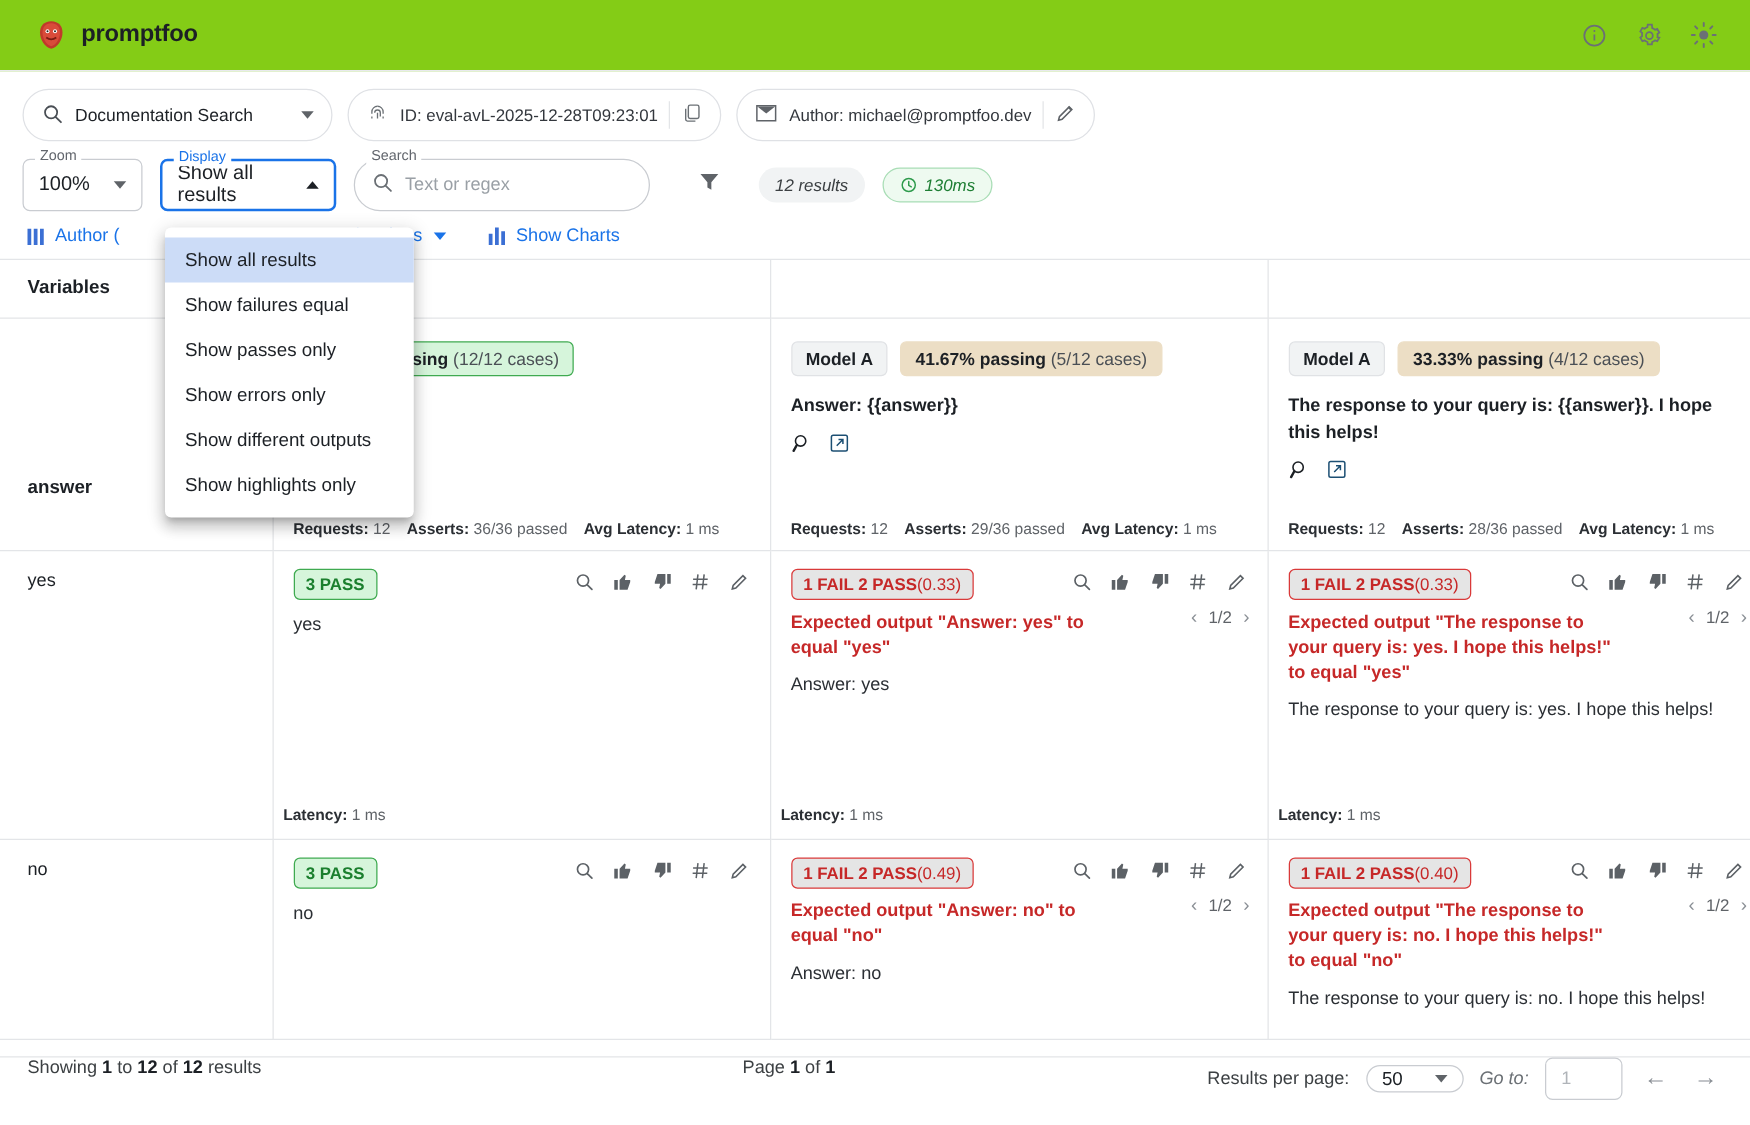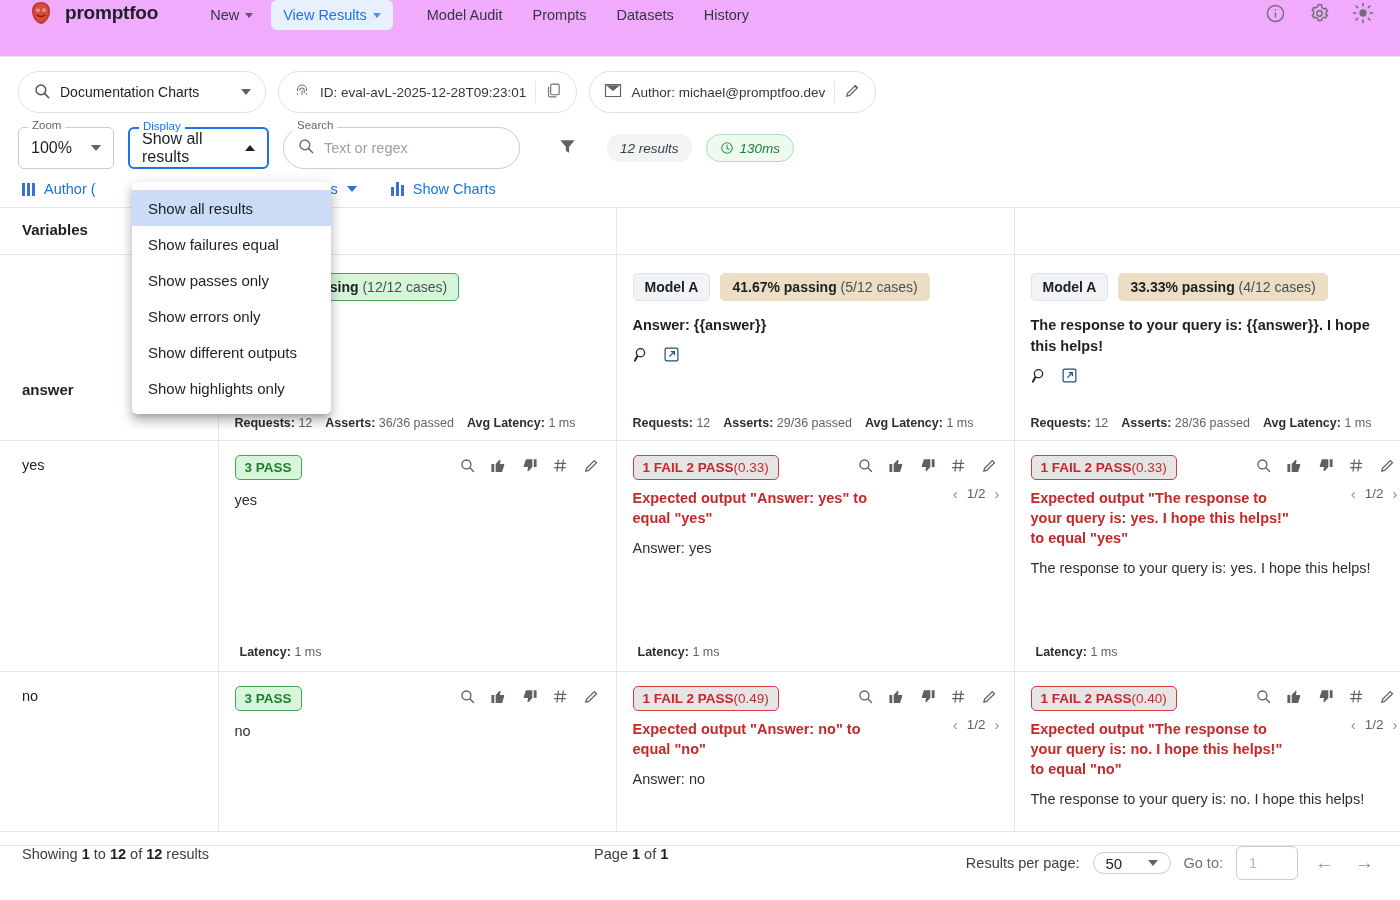--- a/index.html
+++ b/index.html
@@ -9,24 +9,25 @@
     overflow: hidden;
     background: #fff;
     font-family: "Liberation Sans", sans-serif;
     color: #1c2025;
   }
   .app { width: 1400px; height: 900px; position: relative; display: flex; flex-direction: column; }
 
   
   .topnav {
     height: 57px; min-height: 57px;
-    display: flex; align-items: flex-start;
+    display: flex; align-items: center;
     padding: 0 24px 0 28px;
     border-bottom: 1px solid #e8eaed;
-    background: #f0abfc;
+    background: #84cc16;
+    gap: 36px;
   }
   .brand { display: flex; align-items: center; gap: 11px; margin-right: 40px; }
   .brand-logo { width: 26px; height: 26px; position: relative; display:block; }
   .brand-name { font-size: 19px; font-weight: 700; letter-spacing: -0.2px; color: #1c2025; }
   .nav-items { display: flex; align-items: center; gap: 6px; }
   .nav-item {
     font-size: 14.5px; color: #33373d; padding: 7px 12px; border-radius: 6px;
     display: flex; align-items: center; gap: 6px; cursor: pointer; white-space: nowrap;
   }
   .nav-item.spaced { margin-left: 16px; }
@@ -135,42 +136,42 @@
   .status.fail .score { font-weight: 400; color: #c62828; }
   .cell-actions { display: flex; align-items: center; gap: 14px; margin-left: auto; color: #5c6166; padding-top: 2px; }
   .cell-actions .ci { cursor: pointer; display: flex; align-items: center; }
   .fail-text { color: #c62828; font-weight: 700; font-size: 14.5px; line-height: 1.38; margin-top: 8px; max-width: 260px; }
   .out-text { font-size: 14.5px; color: #2b2f34; line-height: 1.5; margin-top: 10px; }
   .pager {
     position: absolute; right: 14px; top: 44px; display: flex; align-items: center; gap: 9px;
     font-size: 13.5px; color: #5f6368;
   }
   .pager .arrow { color: #8b9096; cursor: pointer; font-size: 15px; }
-  .latency { position: absolute; left: 21px; bottom: 12px; font-size: 12.5px; color: #5f6368; }
+  .latency { position: absolute; left: 8px; bottom: 12px; font-size: 12.5px; color: #5f6368; }
   .latency b { color: #2b2f34; font-weight: 700; }
 
   
   .footer {
     height: 55px; min-height: 55px; border-top: 1px solid #e3e5e8; background: #fff;
     display: flex; align-items: flex-start; padding: 0 22px; font-size: 14.5px; color: #3c4043;
   }
   .footer b { font-weight: 700; color: #1c2025; }
   .footer-mid { margin-left: 385px; }
   .footer-right { margin-left: auto; display: flex; align-items: center; gap: 13px; }
   .rpp-select {
     height: 22px; min-width: 78px; border: 1px solid #c9ccd1; border-radius: 17px;
     display: flex; align-items: center; justify-content: space-between; padding: 0 12px;
     font-size: 15px; color: #1c2025; cursor: pointer; gap: 10px;
   }
   .goto-input {
     height: 34px; width: 62px; border: 1px solid #c9ccd1; border-radius: 6px;
     display: flex; align-items: center; padding: 0 12px; font-size: 14.5px; color: #b0b4b9;
   }
   .arrow-btn { color: #8b9096; font-size: 19px; cursor: pointer; padding: 0 4px; }
-  .muted-lbl { color: #6b7075; }
+  .muted-lbl { color: #6b7075; font-style: italic; }
 </style>
 </head>
 <body>
 
 <div class="app">
 
   <div class="topnav">
     <div class="brand">
       <span class="brand-logo">
         <svg width="26" height="26" viewBox="0 0 26 26">
@@ -179,42 +180,20 @@
           <circle cx="10" cy="10" r="1.6" fill="#fff"></circle>
           <circle cx="16" cy="10" r="1.6" fill="#fff"></circle>
           <circle cx="10" cy="10" r="0.8" fill="#222"></circle>
           <circle cx="16" cy="10" r="0.8" fill="#222"></circle>
           <path d="M9 15 q4 3 8 0" stroke="#7b1b12" stroke-width="1.4" fill="none"></path>
         </svg>
       </span>
       <span class="brand-name">promptfoo</span>
     </div>
 
-    <div class="nav-items">
-      <div class="nav-item">
-        <span>New</span>
-        <span class="caret-down"></span>
-      </div>
-      <div class="nav-item active">
-        <span>View Results</span>
-        <span class="caret-down"></span>
-      </div>
-      <div class="nav-item spaced">
-        <span>Model Audit</span>
-      </div>
-      <div class="nav-item">
-        <span>Prompts</span>
-      </div>
-      <div class="nav-item">
-        <span>Datasets</span>
-      </div>
-      <div class="nav-item">
-        <span>History</span>
-      </div>
-    </div>
 
     <div class="nav-right">
       <span class="icon-btn">
         <svg width="21" height="21" viewBox="0 0 24 24" fill="none" stroke="#6b7075" stroke-width="1.6">
           <circle cx="12" cy="12" r="9.2"></circle>
             <line x1="12" y1="11" x2="12" y2="16.5"></line>
             <circle cx="12" cy="7.8" r="0.9" fill="#6b7075" stroke="none"></circle>
         </svg>
       </span>
       <span class="icon-btn">
@@ -240,21 +219,21 @@
   </div>
 
   <div class="metabar">
     <div class="pill pill-select">
       <span>
         <svg width="18" height="18" viewBox="0 0 24 24" fill="none" stroke="#4a4f55" stroke-width="1.9">
           <circle cx="10.5" cy="10.5" r="6.5"></circle>
             <line x1="15.5" y1="15.5" x2="21" y2="21" stroke-linecap="round"></line>
         </svg>
       </span>
-      <span class="pill-title">Documentation Charts</span>
+      <span class="pill-title">Documentation Search</span>
       <span class="tri-down" style="margin-left:auto"></span>
     </div>
 
     <div class="pill">
       <span>
         <svg width="18" height="18" viewBox="0 0 24 24" fill="none" stroke="#6b7075" stroke-width="1.4">
           <path d="M12 4c-3.3 0-6 2.7-6 6v2"></path>
             <path d="M12 4c3.3 0 6 2.7 6 6v2"></path>
           <path d="M9 11a3 3 0 016 0v4"></path>
             <path d="M12 11v6"></path>

